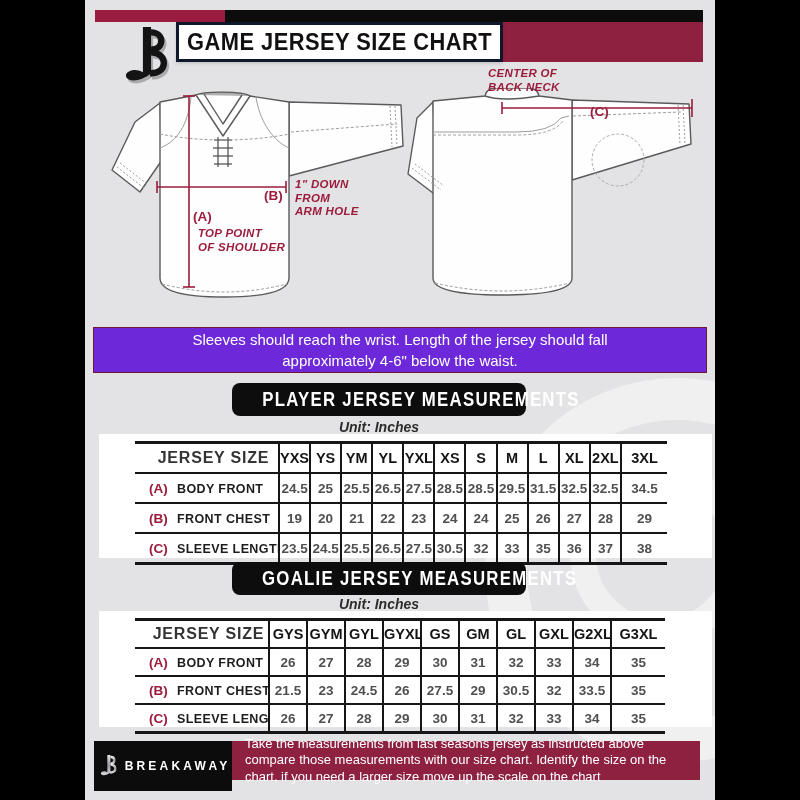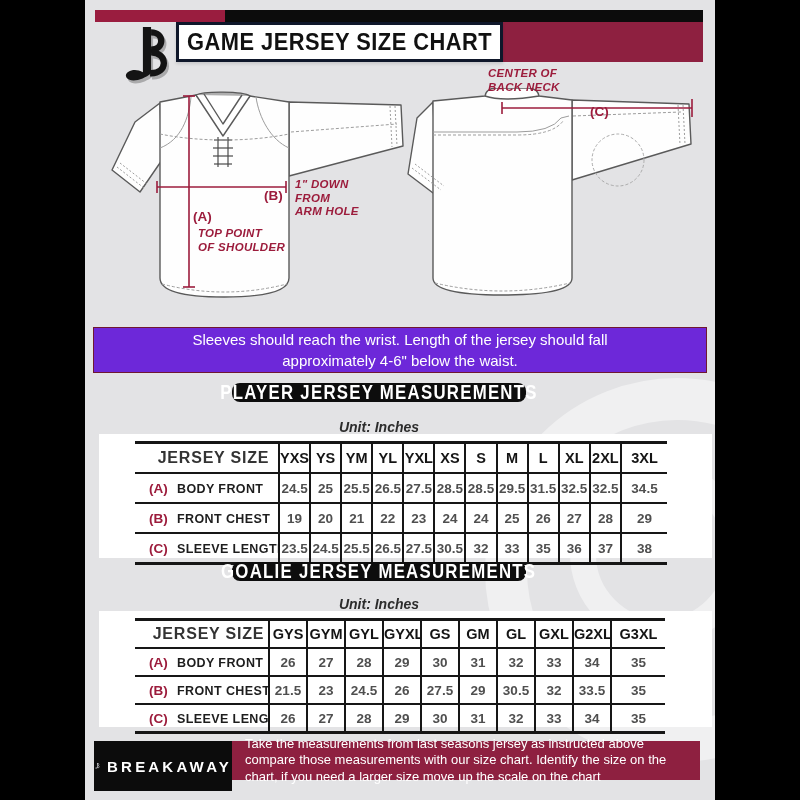--- a/index.html
+++ b/index.html
@@ -20,39 +20,39 @@
   .logo{left:28px;top:24px;z-index:3;filter:drop-shadow(2px 3px 0 rgba(0,0,0,.25));}
   
   .front-svg{left:14px;top:90px;z-index:1;}
   .back-svg{left:320px;top:88px;z-index:1;}
   .ann{z-index:4;color:#9c1c3c;font-weight:700;font-style:italic;font-size:11.5px;line-height:13.5px;letter-spacing:.3px;white-space:pre-line;}
   .ann-label{z-index:4;color:#9c1c3c;font-weight:800;font-size:13.5px;font-style:normal;}
   
   .banner{left:8px;top:327px;width:614px;height:46px;background:#6d28d9;border:1px solid #6f1831;box-sizing:border-box;display:flex;align-items:center;justify-content:center;z-index:2;}
   .banner span{color:#fff;font-size:15px;font-weight:500;line-height:21px;text-align:center;max-width:500px;}
   
-  .pill{width:294px;height:19px;background:#0d0d0d;border-radius:8px;display:flex;align-items:center;justify-content:center;z-index:3;}
+  .pill{width:294px;height:33px;background:#0d0d0d;border-radius:8px;display:flex;align-items:center;justify-content:flex-start;z-index:3;}
   .pill span{color:#fff;font-size:20px;font-weight:800;letter-spacing:1.5px;transform:scaleX(.84);white-space:nowrap;}
   .unit{width:294px;text-align:center;font-style:italic;font-weight:700;font-size:14px;color:#2c2c2c;z-index:3;}
   .panel{background:#fff;z-index:1;}
   
   .meas{border-collapse:collapse;table-layout:fixed;width:100%;z-index:3;position:absolute;border-top:3px solid #161616;border-bottom:3px solid #161616;}
   .meas tr + tr{border-top:2px solid #161616;}
   .meas td{padding:0;overflow:hidden;white-space:nowrap;}
   .t-player td{height:28px;}
   .t-goalie td{height:26px;}
   .meas td.num{border-left:2px solid #161616;text-align:center;font-size:13.5px;font-weight:700;color:#4f4f4f;}
   .meas td.size{font-size:14.5px;font-weight:800;color:#141414;}
   .meas td.lbl{padding-left:14px;}
   .meas td.hdr{text-align:center;font-size:16px;font-weight:700;color:#333;letter-spacing:.8px;}
   .pfx{color:#9c1c3c;font-weight:800;font-size:13.5px;display:inline-block;width:28px;}
   .rl{font-size:12.5px;font-weight:700;color:#1d1d1d;letter-spacing:.4px;}
   
   .footer-black{left:9px;top:741px;width:138px;height:50px;background:#0c0c0c;display:flex;align-items:center;justify-content:center;gap:7px;z-index:2;}
-  .footer-black .brand{color:#fff;font-size:15px;font-weight:800;letter-spacing:3.2px;}
+  .footer-black .brand{color:#fff;font-size:12px;font-weight:800;letter-spacing:3.2px;}
   .footer-maroon{left:147px;top:741px;width:468px;height:39px;background:#8e2040;display:flex;align-items:center;z-index:2;}
   .footer-maroon span{color:#fff;font-size:13px;font-weight:500;line-height:16.5px;padding:0 8px 0 13px;}
 </style>
 </head>
 <body>
 
 <div class="stage">
   <div class="sheet">
 
     <div class="wm-ring r1"></div>

